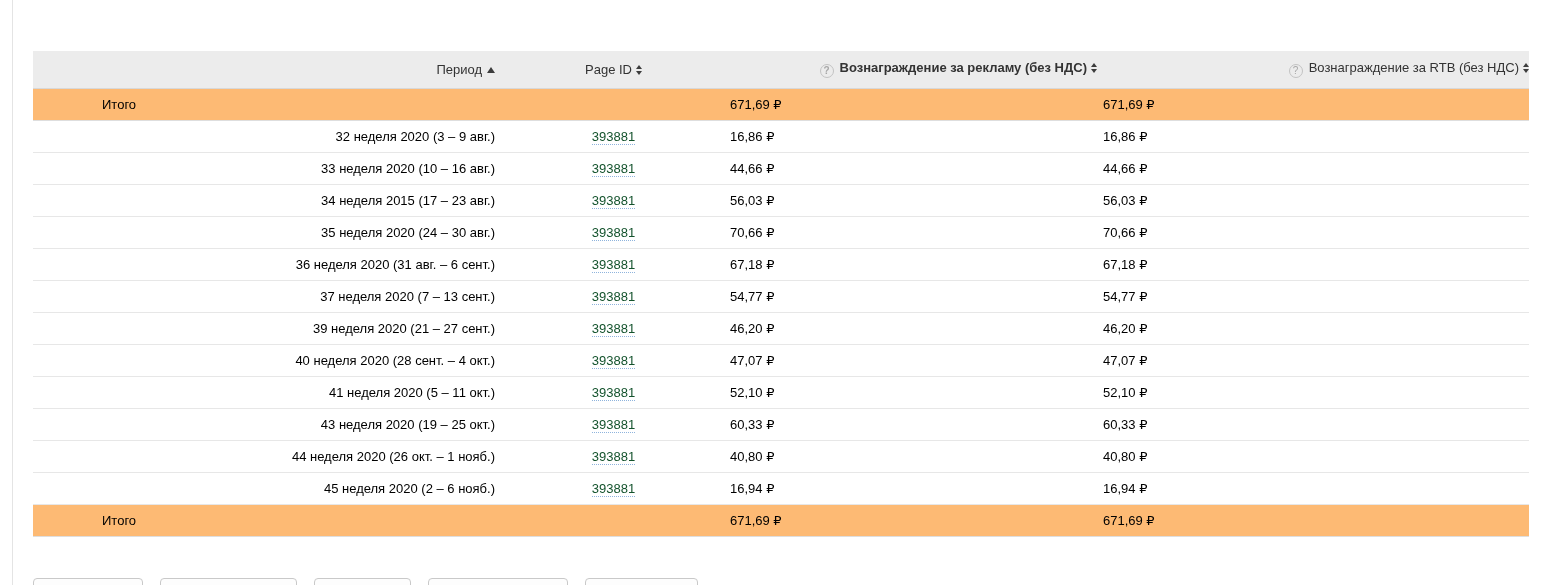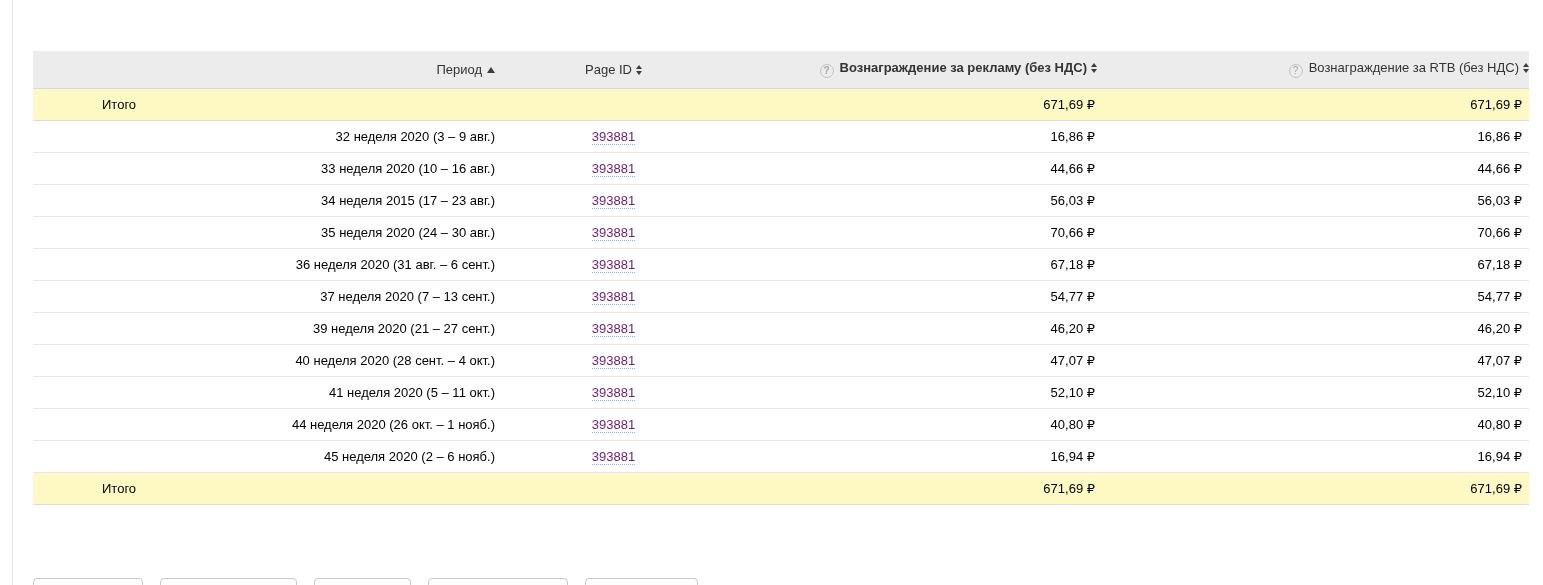--- a/index.html
+++ b/index.html
@@ -14,29 +14,29 @@
   thead th { height:37px; background:#ececec; font-weight:normal; font-size:13px; color:#333;
              border-bottom:1px solid #d8d8d8; vertical-align:middle; white-space:nowrap; cursor:pointer; }
   th.h-period { text-align:right; padding-right:2px; }
   th.h-pageid { text-align:center; }
   th.h-money  { text-align:right; }
   th.h-money.ad  { padding-right:6px;font-weight:bold; }
   th.h-money.rtb { padding-right:0; }
 
   tbody td { height:32px; font-size:13px; color:#000; vertical-align:middle;
              border-bottom:1px solid #e7e7e7; white-space:nowrap; }
-  tr.total-row td { background:#fef9c3; border-bottom:1px solid #dedede; }
+  tr.total-row td { background:#fdba74; border-bottom:1px solid #dedede; }
   td.total-label-cell { text-align:left; padding-left:69px; }
   td.period-cell { text-align:right; padding-right:2px; }
   td.pageid-cell { text-align:center; }
-  td.money-cell  { text-align:right; }
+  td.money-cell  { }
   td.money-cell.ad  { padding-right:8px; }
   td.money-cell.rtb { padding-right:7px; }
 
-  .page-id-link { color:#701a75; text-decoration:none; border-bottom:1px dotted #8fb4dd; cursor:pointer; }
+  .page-id-link { color:#14532d; text-decoration:none; border-bottom:1px dotted #8fb4dd; cursor:pointer; }
 
   .help-icon { display:inline-block; width:14px; height:14px; margin-right:6px; border:1px solid #c3c3c3;
                border-radius:50%; color:#a7a7a7; font-size:10px; line-height:12px; text-align:center;
                vertical-align:-2px; cursor:pointer; }
 
   .sort-asc-icon { display:inline-block; width:0; height:0; margin-left:5px;
                    border-left:4px solid transparent; border-right:4px solid transparent;
                    border-bottom:6px solid #3c3c3c; vertical-align:1px; }
   .sort-both-icon { display:inline-block; vertical-align:-1px; margin-left:4px; }
   .sort-both-icon .up { width:0; height:0; border-left:3.5px solid transparent; border-right:3.5px solid transparent;
@@ -148,20 +148,27 @@
   </tr>
         <tr>
     <td></td>
     <td class="period-cell">41 неделя 2020 (5 – 11 окт.)</td>
     <td class="pageid-cell"><a class="page-id-link">393881</a></td>
     <td class="money-cell ad">52,10 ₽</td>
     <td class="money-cell rtb">52,10 ₽</td>
   </tr>
         <tr>
     <td></td>
+    <td class="period-cell">43 неделя 2020 (19 – 25 окт.)</td>
+    <td class="pageid-cell"><a class="page-id-link">393881</a></td>
+    <td class="money-cell ad">60,33 ₽</td>
+    <td class="money-cell rtb">60,33 ₽</td>
+  </tr>
+        <tr>
+    <td></td>
     <td class="period-cell">44 неделя 2020 (26 окт. – 1 нояб.)</td>
     <td class="pageid-cell"><a class="page-id-link">393881</a></td>
     <td class="money-cell ad">40,80 ₽</td>
     <td class="money-cell rtb">40,80 ₽</td>
   </tr>
         <tr>
     <td></td>
     <td class="period-cell">45 неделя 2020 (2 – 6 нояб.)</td>
     <td class="pageid-cell"><a class="page-id-link">393881</a></td>
     <td class="money-cell ad">16,94 ₽</td>

